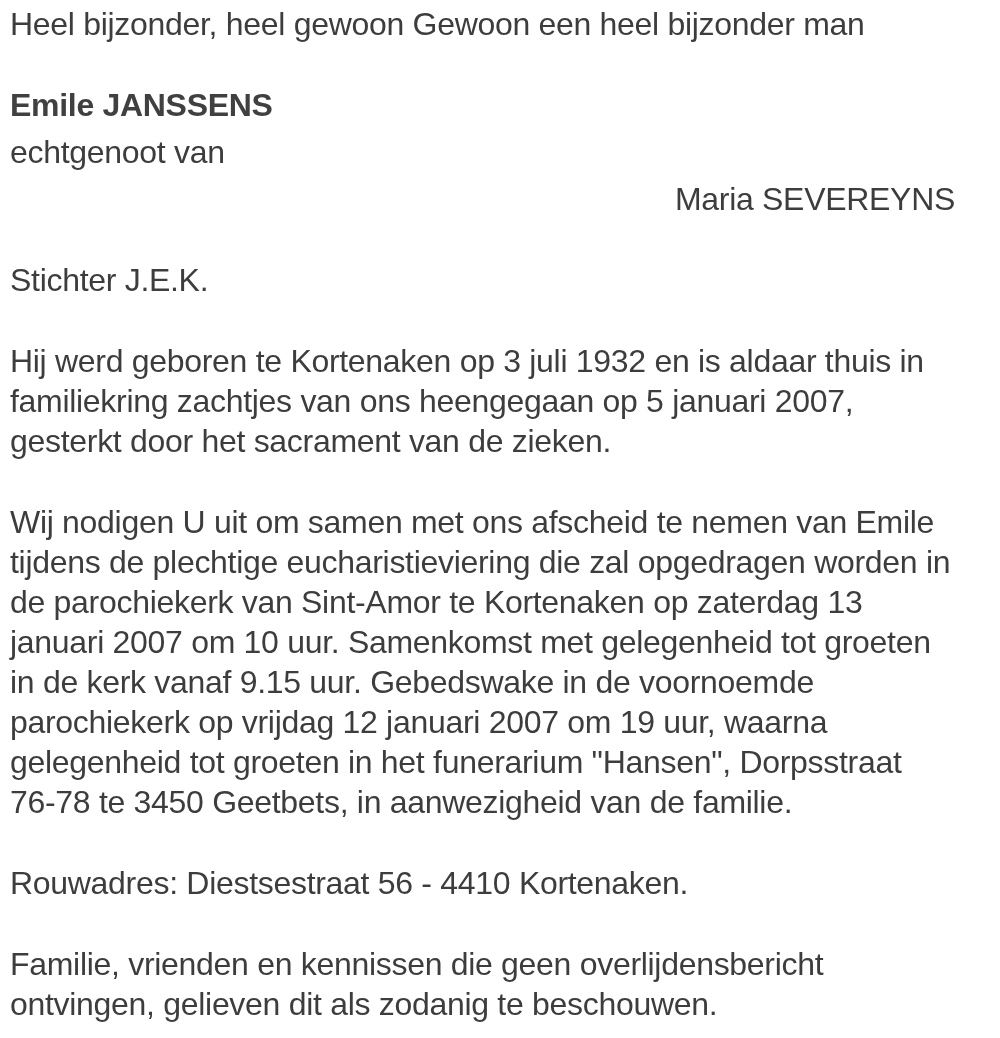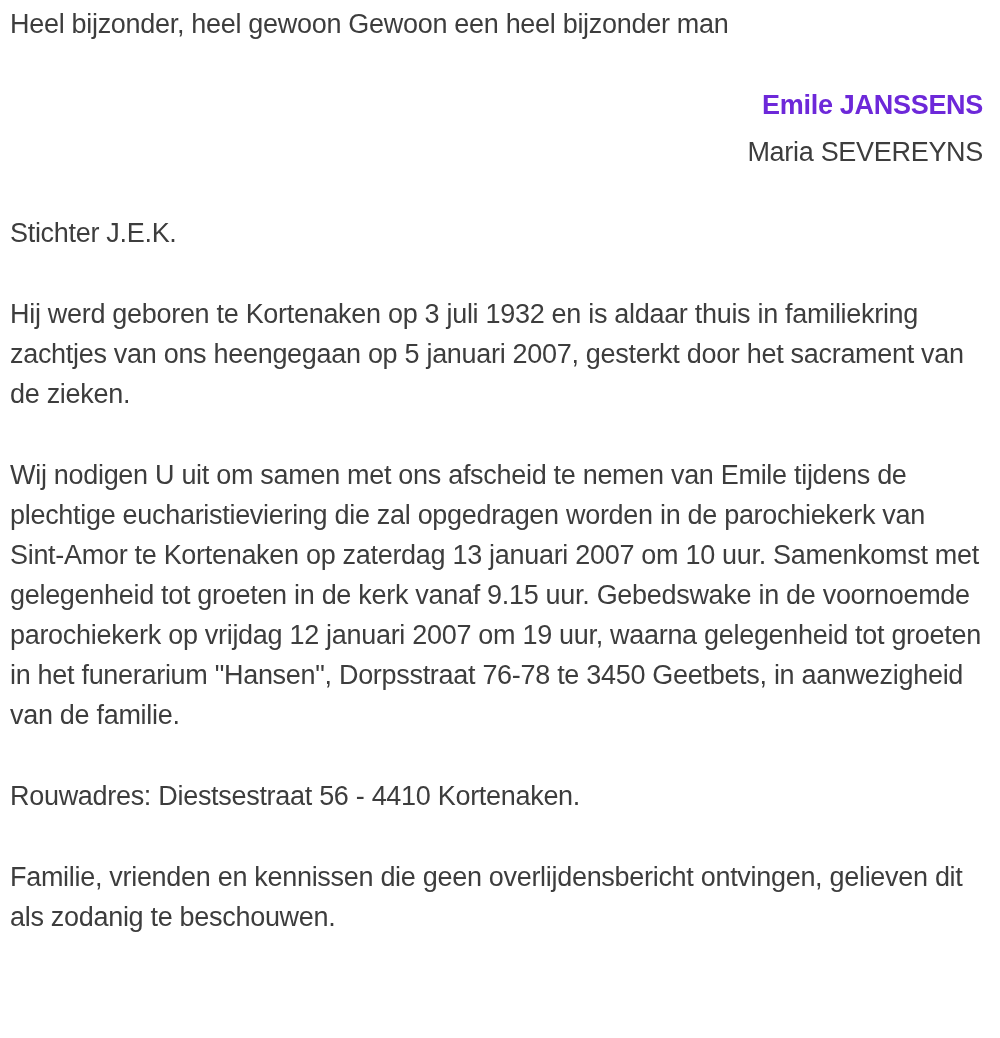--- a/index.html
+++ b/index.html
@@ -9,56 +9,56 @@
     background: #ffffff;
   }
   body {
     width: 1000px;
     min-height: 1038px;
     box-sizing: border-box;
   }
   .obituary {
     box-sizing: border-box;
     width: 1000px;
-    padding: 4px 17px 0 10px;
+    padding: 4px 45px 0 10px;
     font-family: "Liberation Sans", "DejaVu Sans", sans-serif;
-    font-size: 27px;
+    font-size: 32px;
     line-height: 40px;
     letter-spacing: -0.3px;
     color: #3d3d3d;
   }
   .para {
     margin: 0 0 41px 0;
   }
   .para:last-child {
     margin-bottom: 0;
     margin-top: 38px;
   }
   .tight {
     margin: 0 0 7px 0;
   }
   .tight-end {
     margin: 0 0 41px 0;
     text-align: right;
   }
   .bold {
     font-weight: bold;
-    color: #6d28d9;
-    text-align: right;
+    color: #404040;
   }
 </style>
 </head>
 <body>
 
 <main class="obituary">
 
   <p class="para">Heel bijzonder, heel gewoon Gewoon een heel bijzonder man</p>
 
   <p class="tight bold">Emile JANSSENS</p>
 
+  <p class="tight">echtgenoot van</p>
 
   <p class="tight-end">Maria SEVEREYNS</p>
 
   <p class="para">Stichter J.E.K.</p>
 
   <p class="para">Hij werd geboren te Kortenaken op 3 juli 1932 en is aldaar thuis in familiekring zachtjes van ons heengegaan op 5 januari 2007, gesterkt door het sacrament van de zieken.</p>
 
   <p class="para">Wij nodigen U uit om samen met ons afscheid te nemen van Emile tijdens de plechtige eucharistieviering die zal opgedragen worden in de parochiekerk van Sint-Amor te Kortenaken op zaterdag 13 januari 2007 om 10 uur. Samenkomst met gelegenheid tot groeten in de kerk vanaf 9.15 uur. Gebedswake in de voornoemde parochiekerk op vrijdag 12 januari 2007 om 19 uur, waarna gelegenheid tot groeten in het funerarium "Hansen", Dorpsstraat 76-78 te 3450 Geetbets, in aanwezigheid van de familie.</p>
 
   <p class="para">Rouwadres: Diestsestraat 56 - 4410 Kortenaken.</p>

